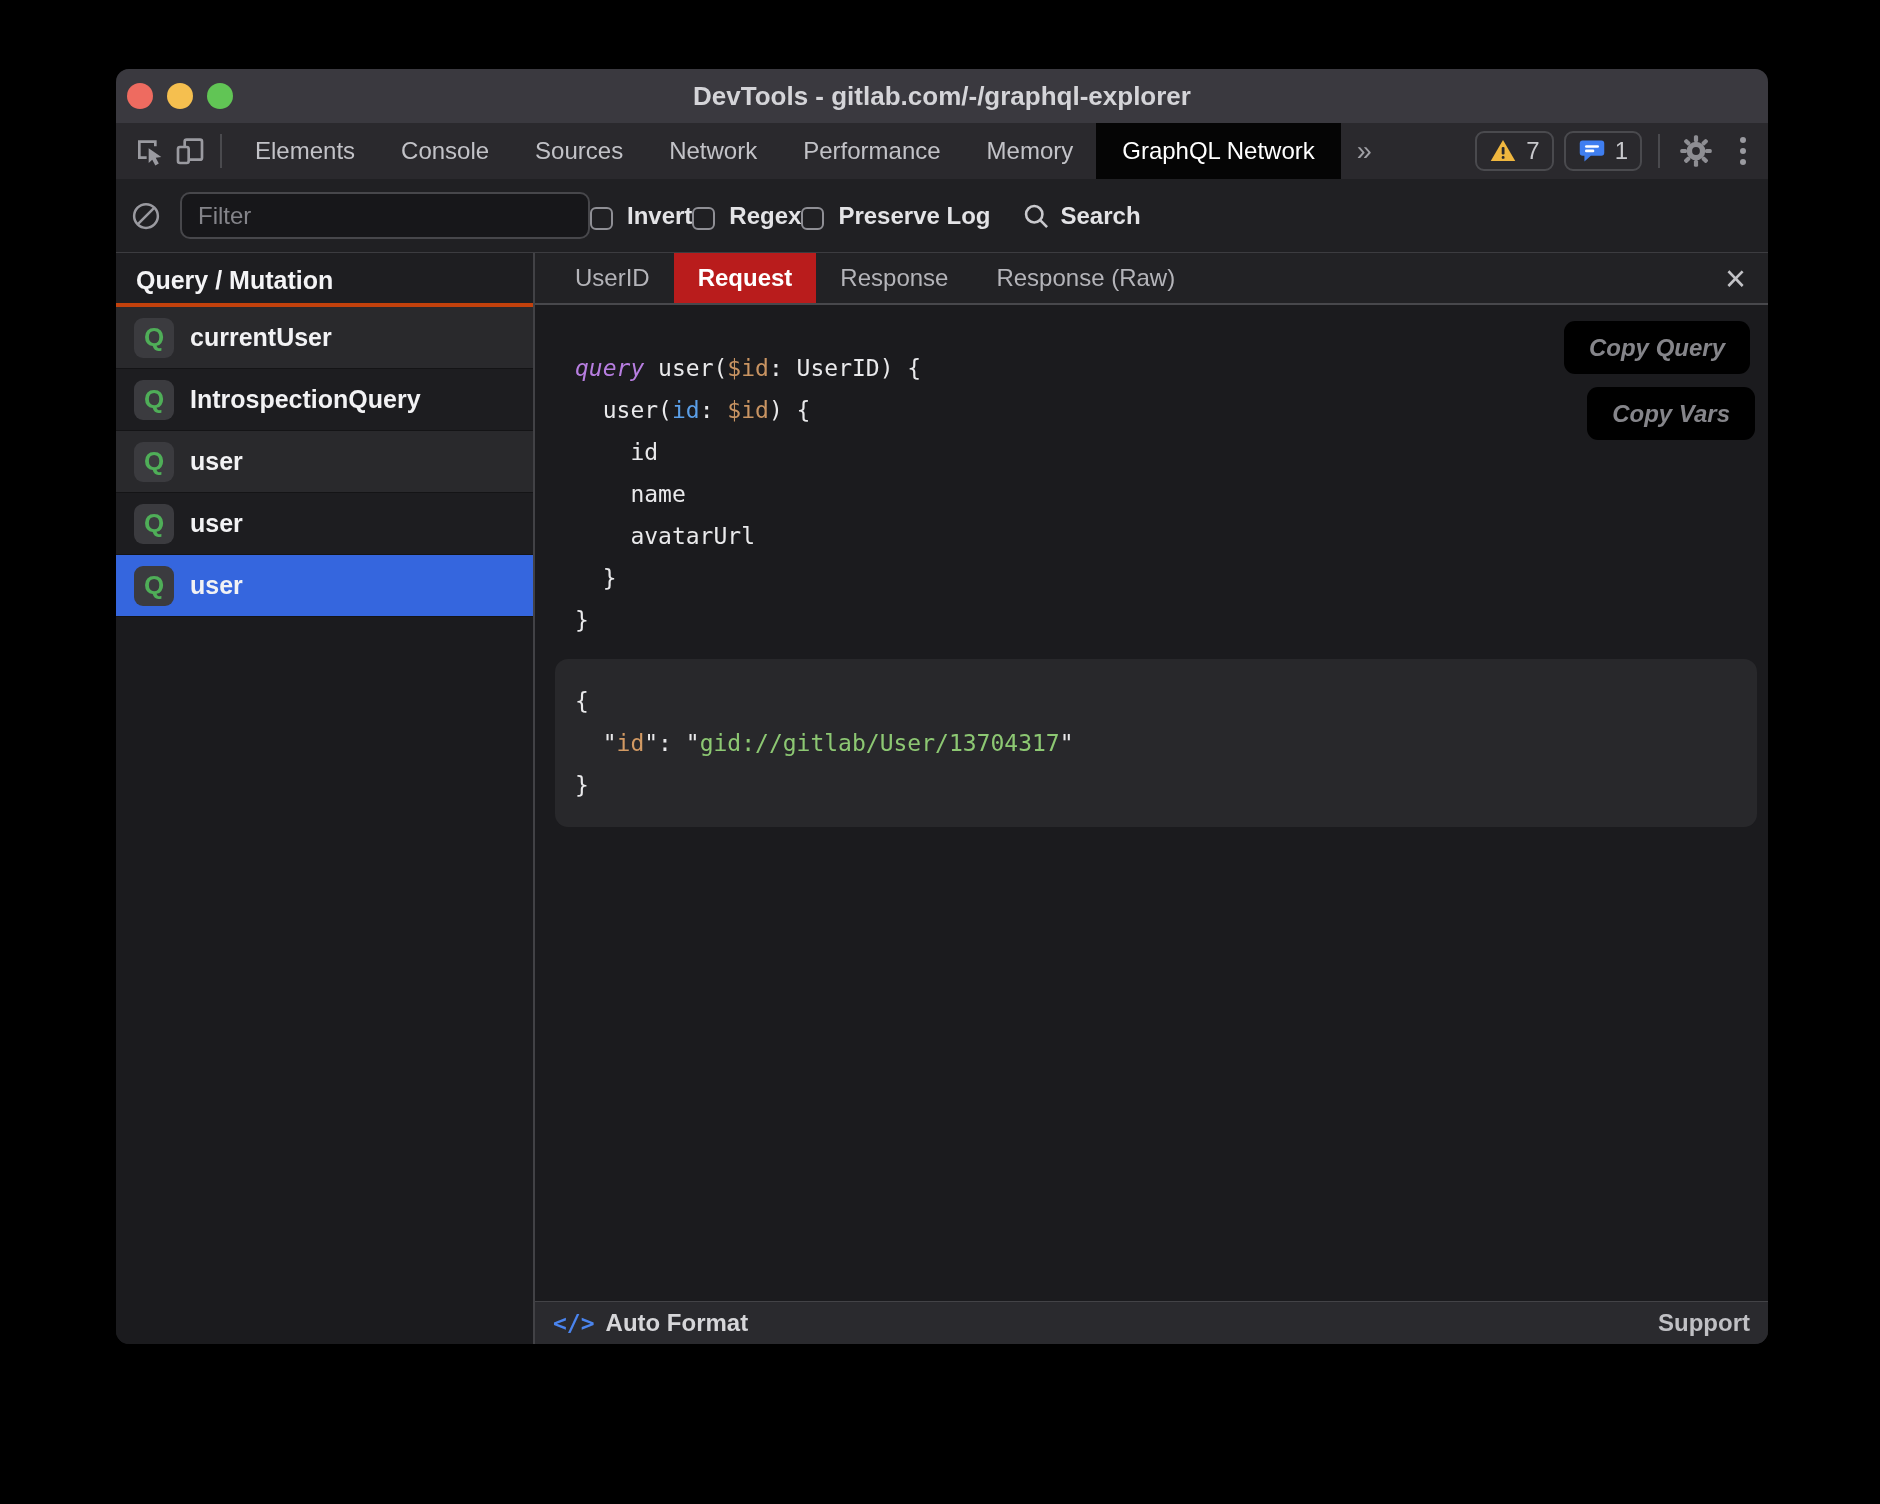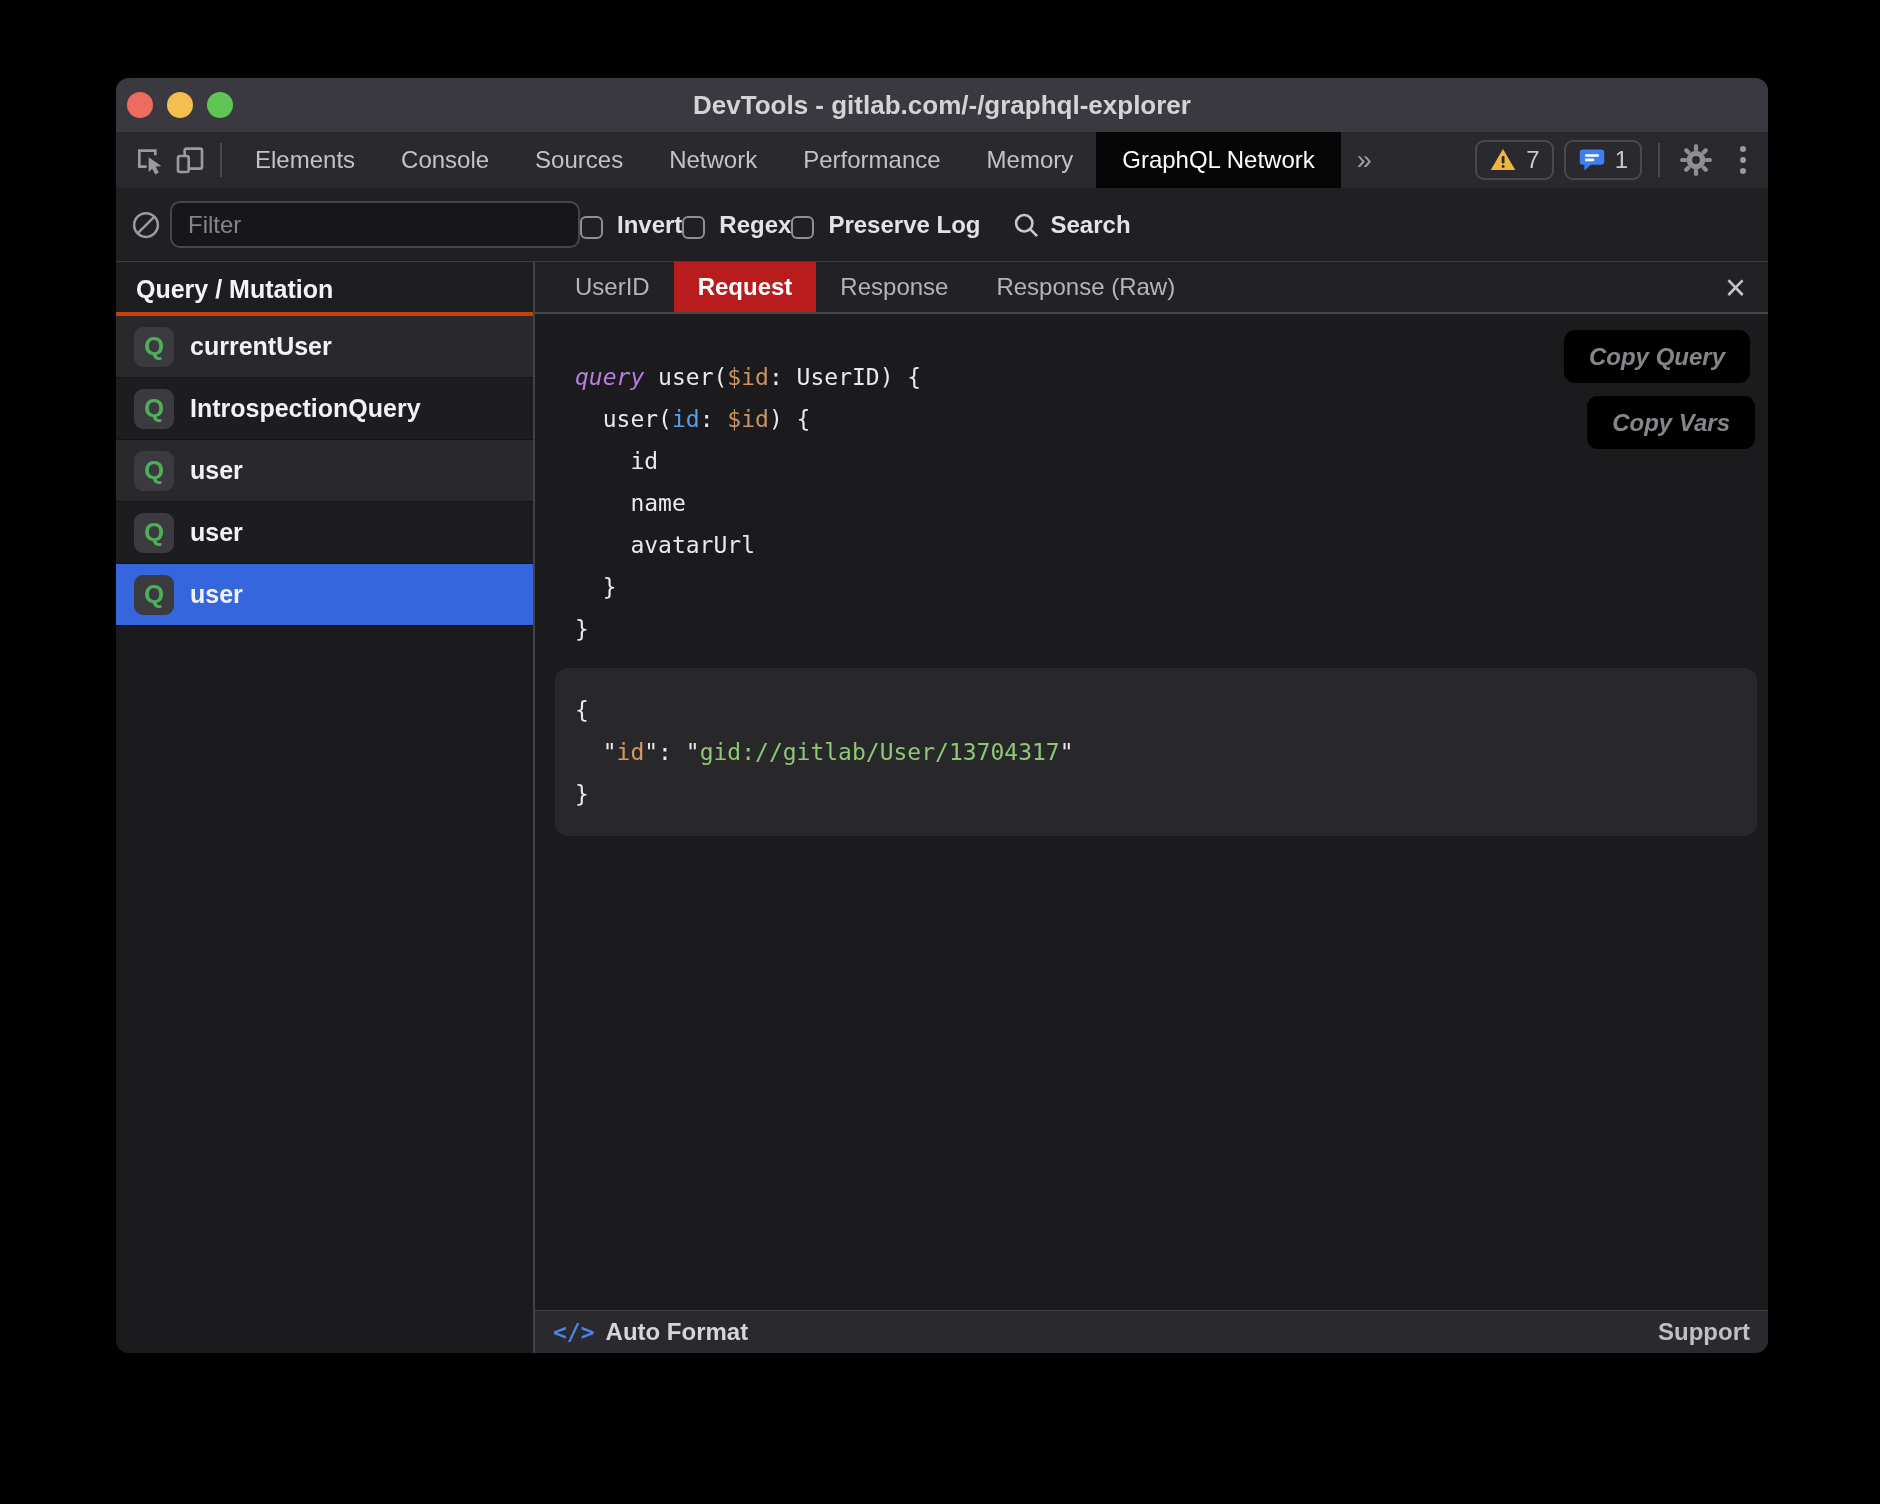--- a/index.html
+++ b/index.html
@@ -1,19 +1,19 @@
 <!DOCTYPE html>
 <html style="--selection-blue: #3566de; --badge-green: #4fae58; --warning-yellow: #f0b73f; --message-blue: #3f7ef0; --code-purple: #b77ee0; --code-tan: #c99462; --code-blue: #5b9fe8; --code-green: #8dc873; --code-key: #d39a63; --code-plain: #e9e9eb; --footer-icon-blue: #4a84ee; --light-red: #ee6b60; --light-yellow: #f5bf4f; --light-green: #61c555;"><head>
 <meta charset="utf-8">
 <style>
   * { box-sizing: border-box; margin: 0; padding: 0; }
   html,body { width:1880px; height:1504px; background:#000; overflow:hidden;
               font-family:"Liberation Sans", sans-serif; }
 
-  .window { position:absolute; left:116px; top:78px; width:1652px; height:1275px;
+  .window { position:absolute; left:116px; top:69px; width:1652px; height:1275px;
             background:#1b1b1e; border-radius:13px; overflow:hidden; }
 
   
   .titlebar { position:relative; height:54px; background:#3a393f; }
   .traffic { position:absolute; left:11px; top:14px; display:flex; gap:14px; }
   .light { width:26px; height:26px; border-radius:50%; display:inline-block; }
   .light.red    { background:var(--light-red,#ee6b60); }
   .light.yellow { background:var(--light-yellow,#f5bf4f); }
   .light.green  { background:var(--light-green,#61c555); }
   .title { position:absolute; left:0; right:0; top:0; line-height:54px; text-align:center;
@@ -32,21 +32,21 @@
   .badge .cnt { color:#c9c9cd; font-size:24px; }
   .badge.warn { margin-left:auto; }
   .badge.msg { margin-left:10px; }
   .vsep2 { width:2px; height:34px; background:#4a4a4e; margin:0 16px; flex:none; }
   .dots { display:flex; flex-direction:column; gap:5px; margin:0 22px 0 24px; }
   .dots i { width:6px; height:6px; border-radius:50%; background:#9a9aa0; }
 
   
   .filterbar { display:flex; align-items:center; height:74px; background:#202023;
                border-bottom:1px solid #3c3c40; padding:0 0 0 10px; }
-  .filter-input { width:410px; height:47px; margin-left:4px; background:#17171a;
+  .filter-input { width:410px; height:47px; margin-left:14px; background:#17171a;
                   border:2px solid #47474b; border-radius:10px; color:#e6e6e8;
                   font-size:24px; padding:0 16px; outline:none; }
   .filter-input::placeholder { color:#84848a; }
   .cbgroup { display:flex; align-items:flex-end; gap:14px; cursor:pointer; }
   .cbox { width:23px; height:23px; border:2.5px solid #8f8f95; border-radius:6px; flex:none; }
   .cblabel { color:#e3e3e6; font-size:24px; font-weight:600; white-space:nowrap; }
   .searchgroup { display:flex; align-items:center; gap:10px; margin-left:32px; cursor:pointer; }
 
   
   .main { display:flex; height:1091px; }

